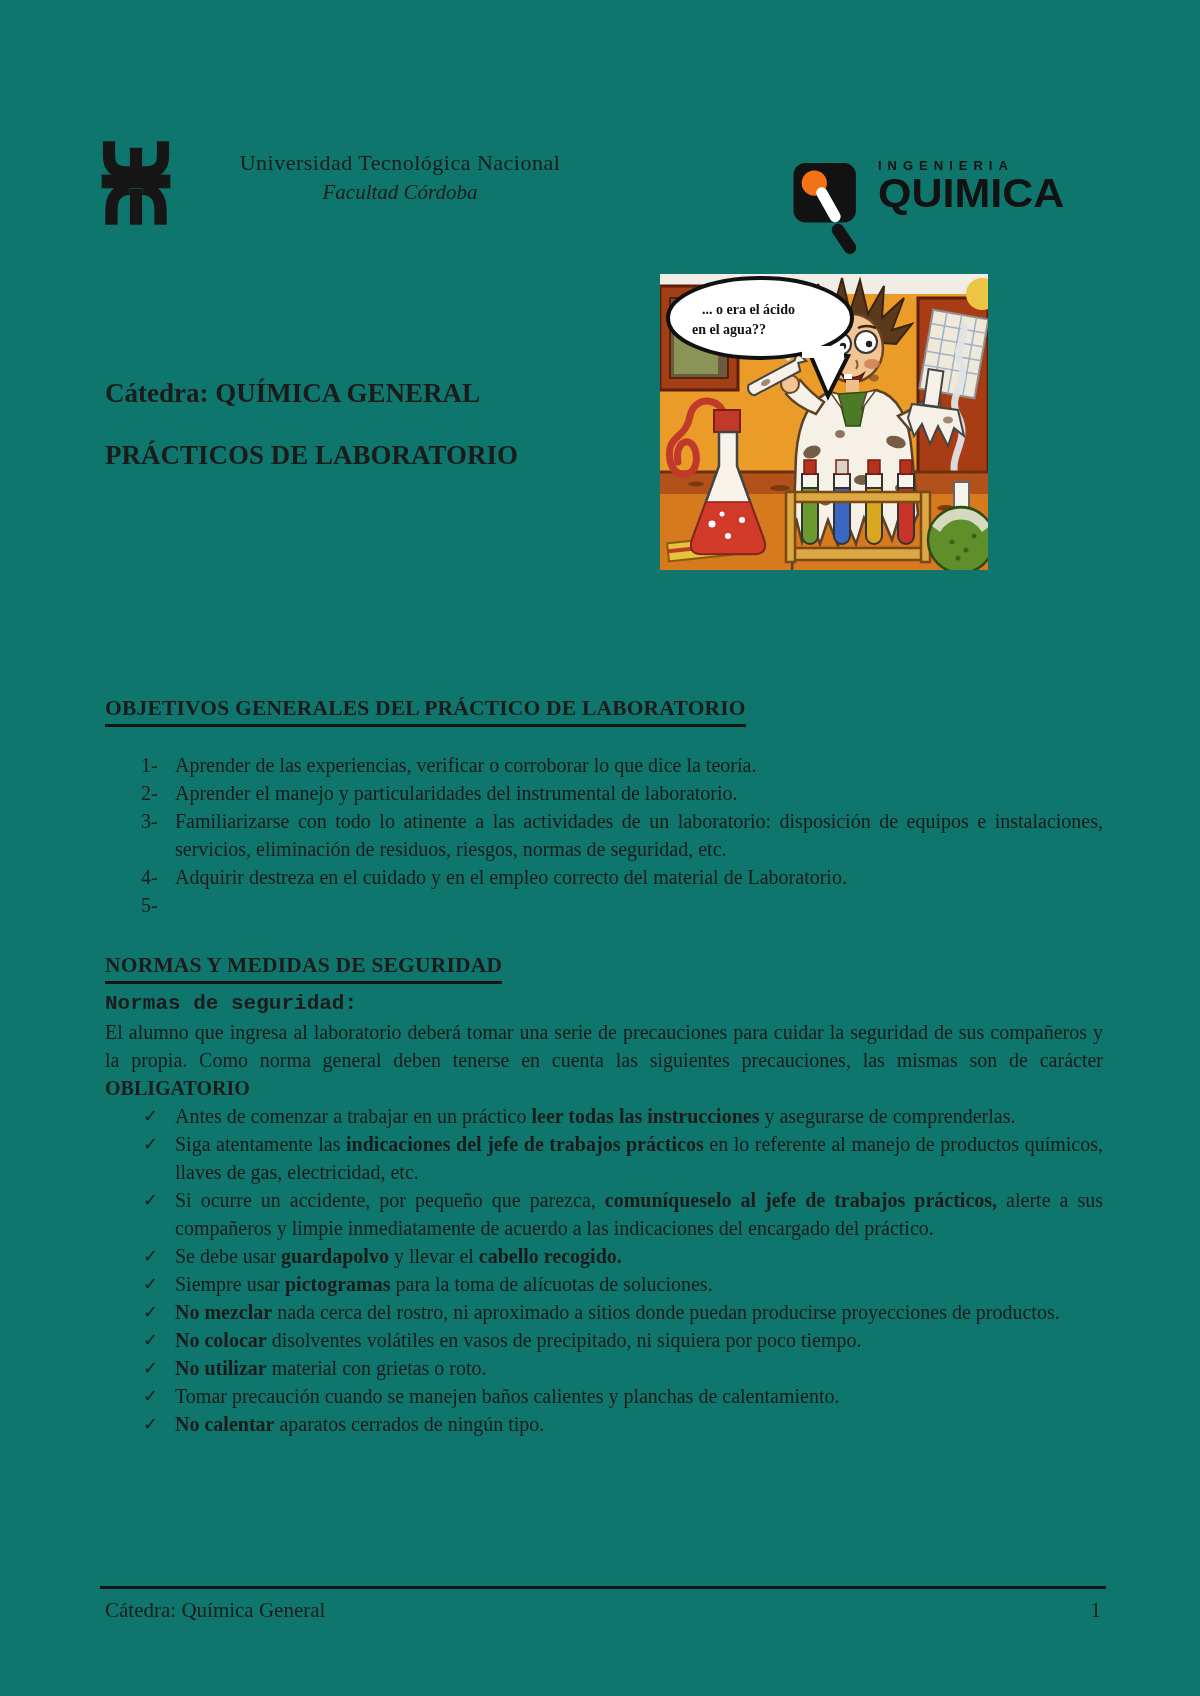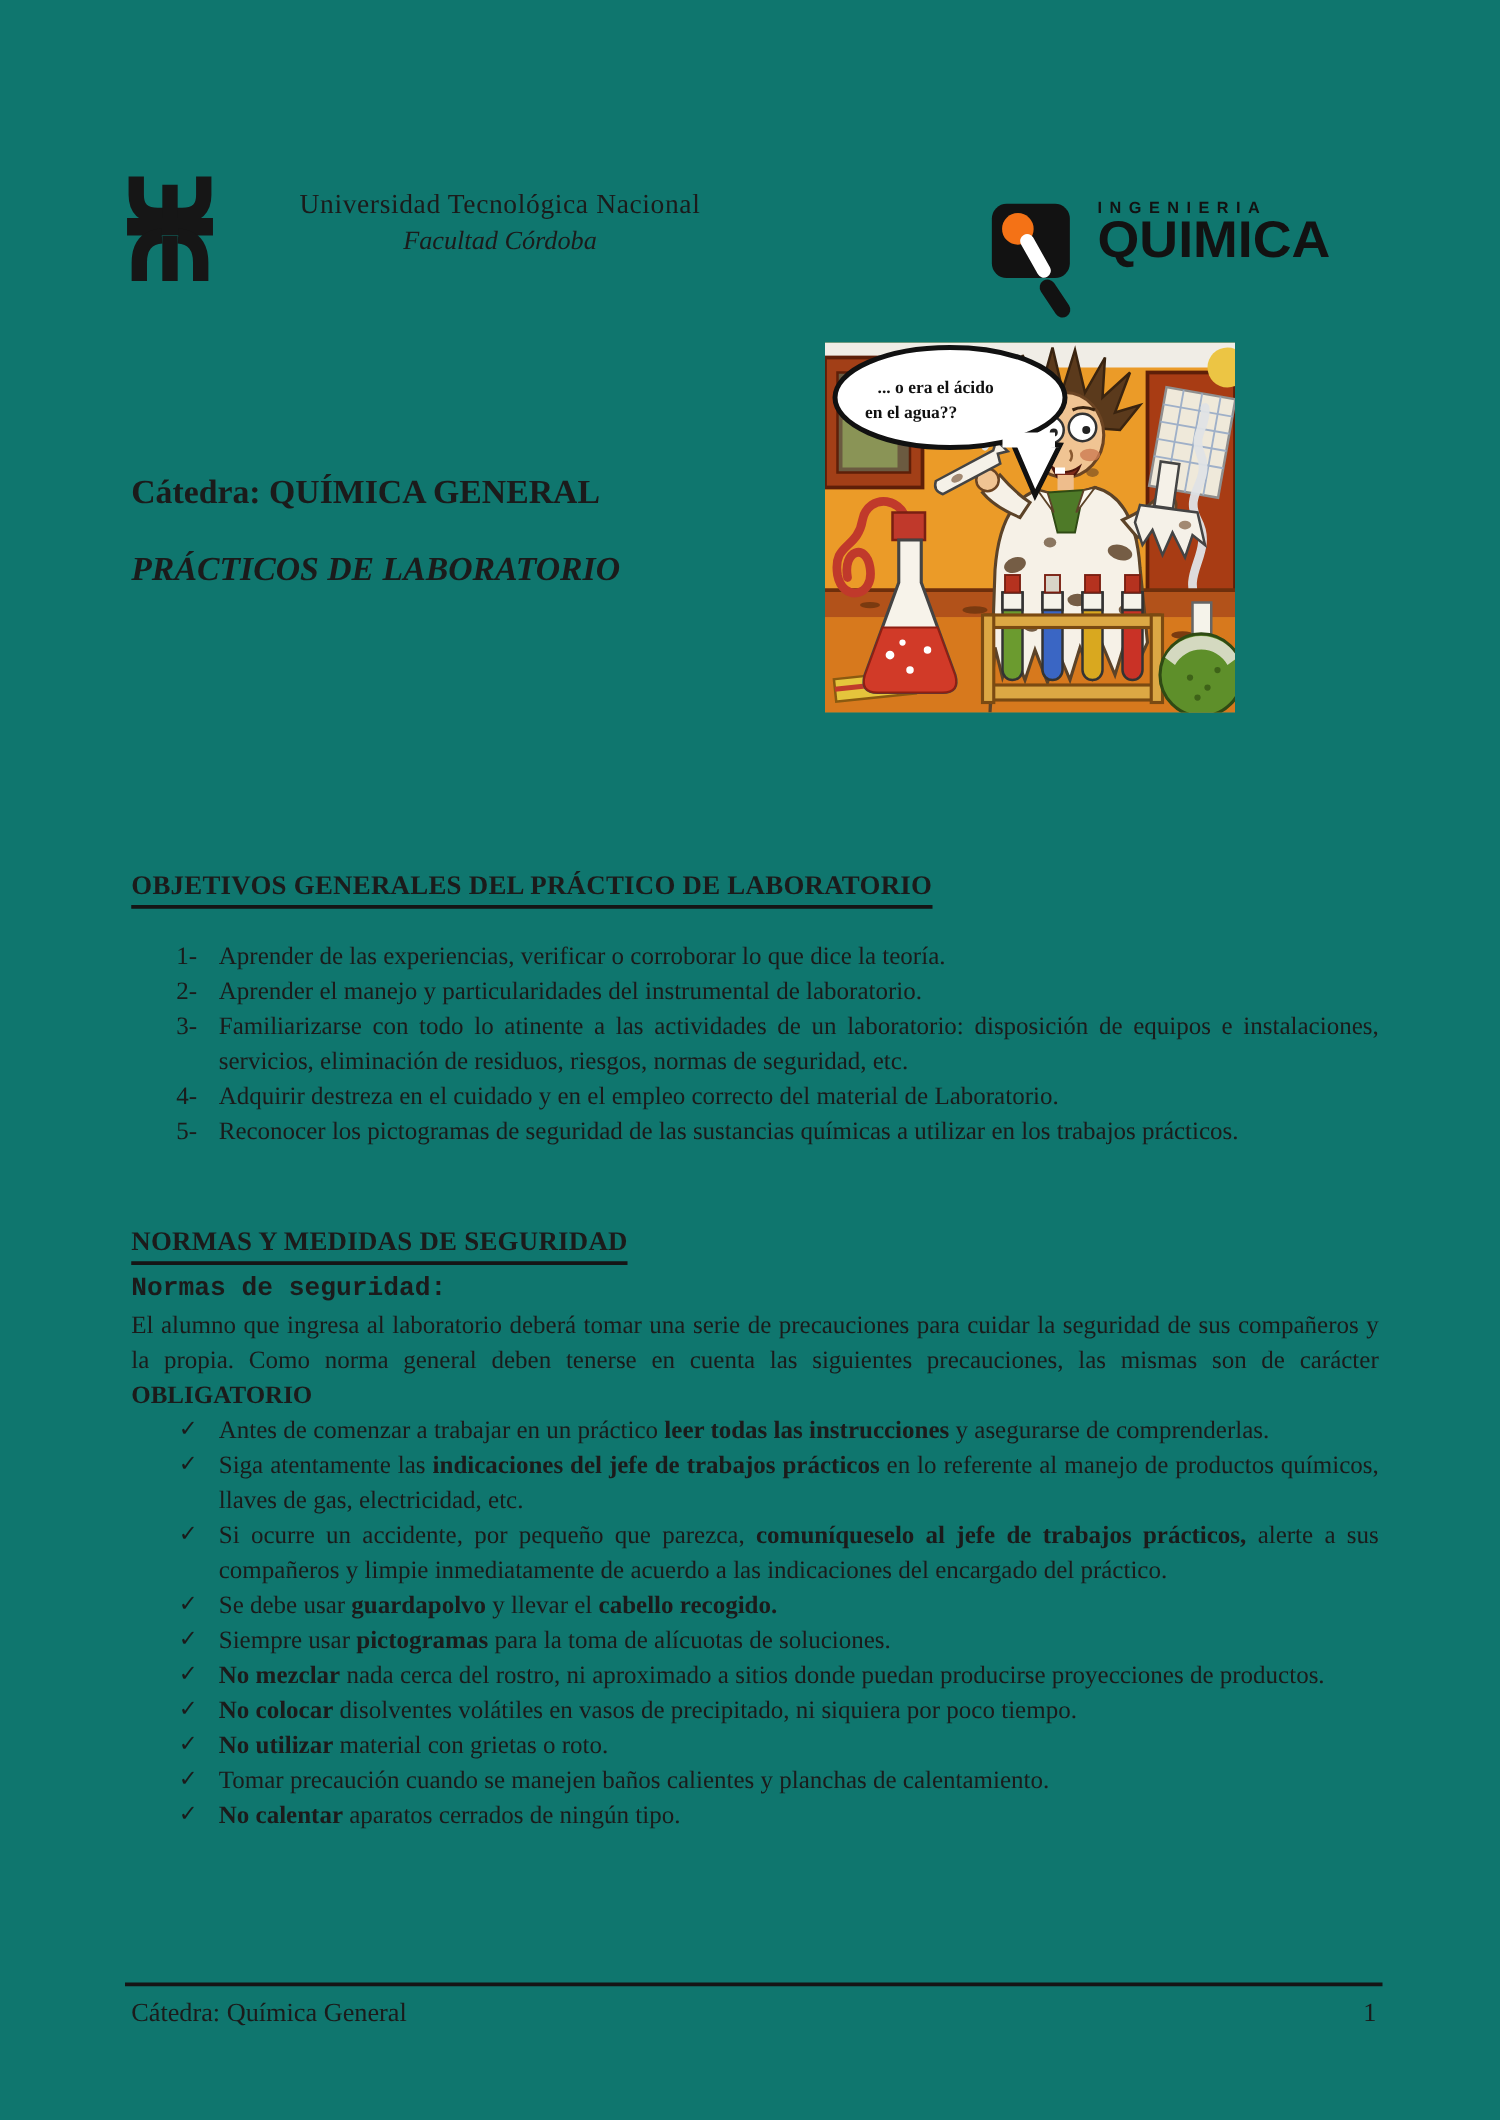--- a/index.html
+++ b/index.html
@@ -15,21 +15,21 @@
   .iq-text{position:absolute;left:86px;top:6px;width:200px;}
   .iq-line1{font-family:"Liberation Sans",sans-serif;font-weight:bold;font-size:13px;
             letter-spacing:6px;color:#121212;white-space:nowrap;}
   .iq-line2{font-family:"Liberation Sans",sans-serif;font-weight:900;font-size:43px;
             letter-spacing:0px;color:#121212;line-height:40px;transform:scaleY(.96);
             transform-origin:left top;white-space:nowrap;}
   
   .cartoon{position:absolute;left:660px;top:274px;width:328px;height:296px;}
   
   .h-catedra{position:absolute;left:105px;top:378px;font-size:27px;font-weight:bold;margin:0;}
-  .h-practicos{position:absolute;left:105px;top:440px;font-size:27px;font-weight:bold;margin:0;font-style:italic;}
+  .h-practicos{position:absolute;left:105px;top:440px;font-size:27px;font-weight:bold;margin:0;}
   
   .content{position:absolute;left:105px;top:646px;width:998px;font-size:20px;line-height:28px;margin-top:48px;}
   .sect-head{display:inline-block;font-size:21.5px;font-weight:bold;margin:0;
              border-bottom:3px solid #151515;padding-bottom:2px;letter-spacing:0.2px;}
   .objetivos-gap{height:24px;}
   .li{position:relative;padding-left:70px;}
   .just{text-align:justify;}
   .marker{position:absolute;left:36px;}
   .check{left:38px;font-family:"DejaVu Sans",sans-serif;font-size:18px;}
   .b{font-weight:bold;}
@@ -226,21 +226,21 @@
   <h1 class="h-practicos">PRÁCTICOS DE LABORATORIO</h1>
 
   <main class="content">
     <h2 class="sect-head">OBJETIVOS GENERALES DEL PRÁCTICO DE LABORATORIO</h2>
     <div class="objetivos-gap"></div>
     <div id="objetivos-list">
         <div class="li just"><span class="marker">1-</span><span>Aprender de las experiencias, verificar o corroborar lo que dice la teoría.</span></div>
         <div class="li just"><span class="marker">2-</span><span>Aprender el manejo y particularidades del instrumental de laboratorio.</span></div>
         <div class="li just"><span class="marker">3-</span><span>Familiarizarse con todo lo atinente a las actividades de un laboratorio: disposición de equipos e instalaciones, servicios, eliminación de residuos, riesgos, normas de seguridad, etc.</span></div>
         <div class="li just"><span class="marker">4-</span><span>Adquirir destreza en el cuidado y en el empleo correcto del material de Laboratorio.</span></div>
-        <div class="li just"><span class="marker">5-</span><span>Reconocer los pictogramas de seguridad de las sustancias químicas a utilizar en los trabajos prácticos.</span></div>
+        <div class="li just"><span class="marker">5-</span></div>
       </div>
 
     <div class="normas-block">
       <h2 class="sect-head">NORMAS Y MEDIDAS DE SEGURIDAD</h2>
       <div class="subhead">Normas de seguridad:</div>
       <p id="intro" class="intro just"><span>El alumno que ingresa al laboratorio deberá tomar una serie de precauciones para cuidar la seguridad de sus compañeros y la propia. Como norma general deben tenerse en cuenta las siguientes precauciones, las mismas son de carácter </span><span class="b">OBLIGATORIO</span></p>
       <div id="checklist">
           <div class="li just"><span class="marker check">✓</span><span>Antes de comenzar a trabajar en un práctico </span><span class="b">leer todas las instrucciones</span><span> y asegurarse de comprenderlas.</span></div>
           <div class="li just"><span class="marker check">✓</span><span>Siga atentamente las </span><span class="b">indicaciones del jefe de trabajos prácticos</span><span> en lo referente al manejo de productos químicos, llaves de gas, electricidad, etc.</span></div>
           <div class="li just"><span class="marker check">✓</span><span>Si ocurre un accidente, por pequeño que parezca, </span><span class="b">comuníqueselo al jefe de trabajos prácticos,</span><span> alerte a sus compañeros y limpie inmediatamente de acuerdo a las indicaciones del encargado del práctico.</span></div>

